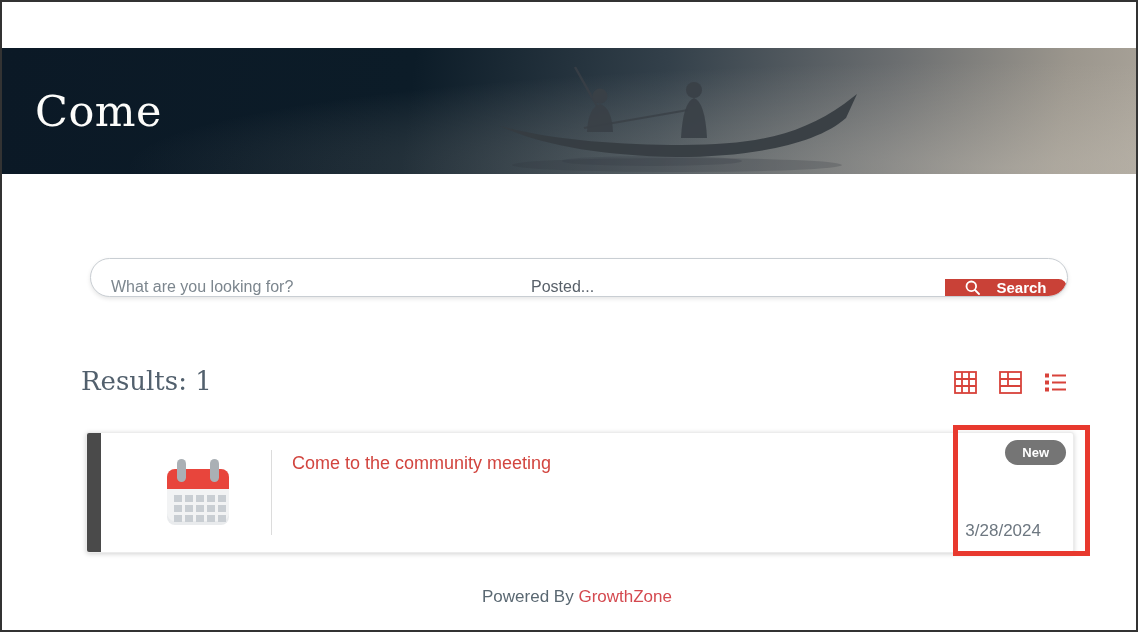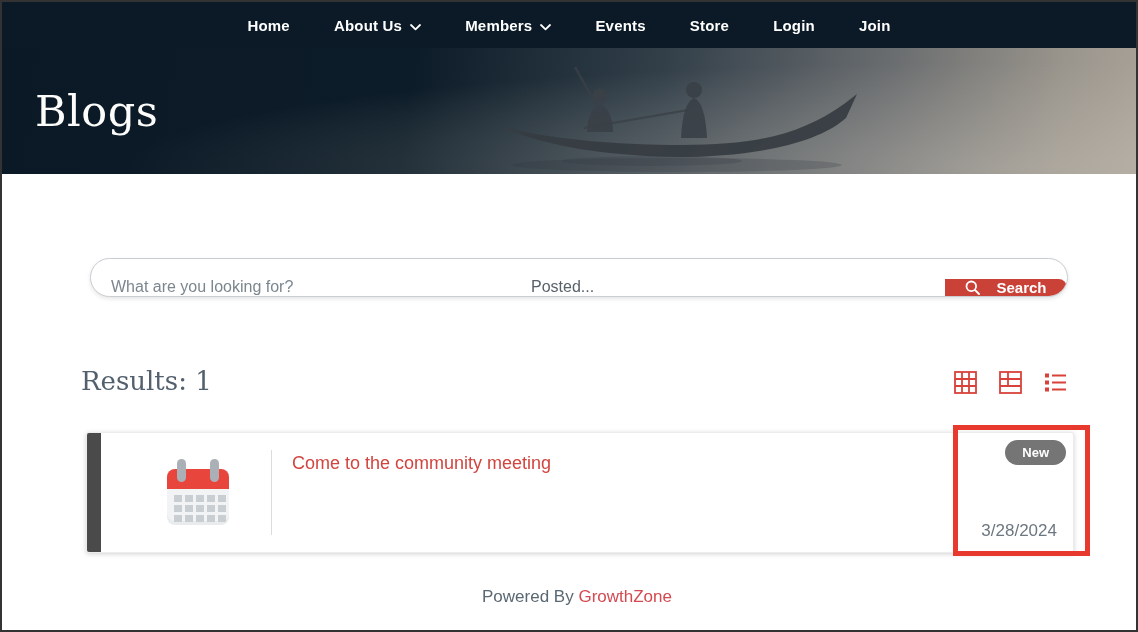--- a/index.html
+++ b/index.html
@@ -94,21 +94,21 @@
   .title-wrap { flex: 1; padding: 20px 0 0 20px; }
   .item-title { color: #d2453f; font-size: 18px; text-decoration: none; cursor: pointer; }
   .right-col { width: 172px; position: relative; }
   .badge {
     position: absolute; top: 7px; right: 7px;
     background: #757575; color: #fff;
     font-size: 13px; font-weight: 700;
     padding: 5px 17px; border-radius: 13px;
   }
   .item-date {
-    position: absolute; bottom: 11px; right: 16px;
+    position: absolute; bottom: 11px; right: 32px;
     color: #6d7780; font-size: 17px;
   }
 
   
   .annotation-box {
     position: absolute; top: 423px; left: 951px; width: 137px; height: 131px;
     border: 5px solid #e8392e; pointer-events: none;
   }
 
   
@@ -116,61 +116,38 @@
     position: absolute; top: 585px; left: 16px; right: 0;
     text-align: center; font-size: 17px; color: #5a6872;
   }
   .footer a { color: #d4494f; text-decoration: none; cursor: pointer; }
 </style>
 </head>
 <body>
 
 <div class="page">
 
-  <nav class="topnav">
-    <a class="nav-item">Home</a>
-    <a class="nav-item">
-      <span>About Us</span>
-      <span>
-        <svg width="11" height="7" viewBox="0 0 11 7">
-            <path d="M1 1 L5.5 5.3 L10 1" stroke="#fff" stroke-width="1.8" fill="none" stroke-linecap="round" stroke-linejoin="round"></path>
-          </svg>
-      </span>
-    </a>
-    <a class="nav-item">
-      <span>Members</span>
-      <span>
-        <svg width="11" height="7" viewBox="0 0 11 7">
-            <path d="M1 1 L5.5 5.3 L10 1" stroke="#fff" stroke-width="1.8" fill="none" stroke-linecap="round" stroke-linejoin="round"></path>
-          </svg>
-      </span>
-    </a>
-    <a class="nav-item">Events</a>
-    <a class="nav-item">Store</a>
-    <a class="nav-item">Login</a>
-    <a class="nav-item">Join</a>
-  </nav>
 
   <header class="hero">
     <svg class="canoe-svg" width="420" height="106" viewBox="0 0 420 106">
       <ellipse cx="205" cy="99" rx="165" ry="7" fill="#2e343a" opacity="0.22"></ellipse>
       <ellipse cx="180" cy="95" rx="90" ry="5" fill="#2e343a" opacity="0.20"></ellipse>
 
       <path d="M126 42 L103 1" stroke="#3a4046" stroke-width="2.4" opacity="0.85" fill="none"></path>
       <path d="M216 44 L112 62" stroke="#3a4046" stroke-width="2" opacity="0.8" fill="none"></path>
 
       <circle cx="128" cy="30" r="7.5" fill="#3a4046" opacity="0.92"></circle>
       <path d="M115 66 Q116 42 128 38 Q140 42 141 66 Z" fill="#3a4046" opacity="0.92"></path>
 
       <circle cx="222" cy="24" r="8" fill="#3a4046" opacity="0.92"></circle>
       <path d="M209 72 Q211 36 222 32 Q233 36 235 72 Z" fill="#3a4046" opacity="0.92"></path>
 
       <path d="M28 60 C80 74 145 79 210 79 C285 79 330 68 372 38 L385 28 L374 52 C345 78 280 91 205 91 C130 90 68 79 28 60 Z" fill="#363c42" opacity="0.93"></path>
     </svg>
-    <h1>Blogs</h1>
+    <h1>Come</h1>
   </header>
 
   <div class="searchbar">
     <input class="q-input" type="text" placeholder="What are you looking for?" style="">
     <div class="search-divider"></div>
     <input class="posted-input" type="text" placeholder="Posted..." style="">
     <button class="search-btn">
       <span style="line-height:0;">
         <svg width="15" height="15" viewBox="0 0 15 15">
             <circle cx="6.3" cy="6.3" r="4.8" stroke="#fff" stroke-width="1.8" fill="none"></circle>

